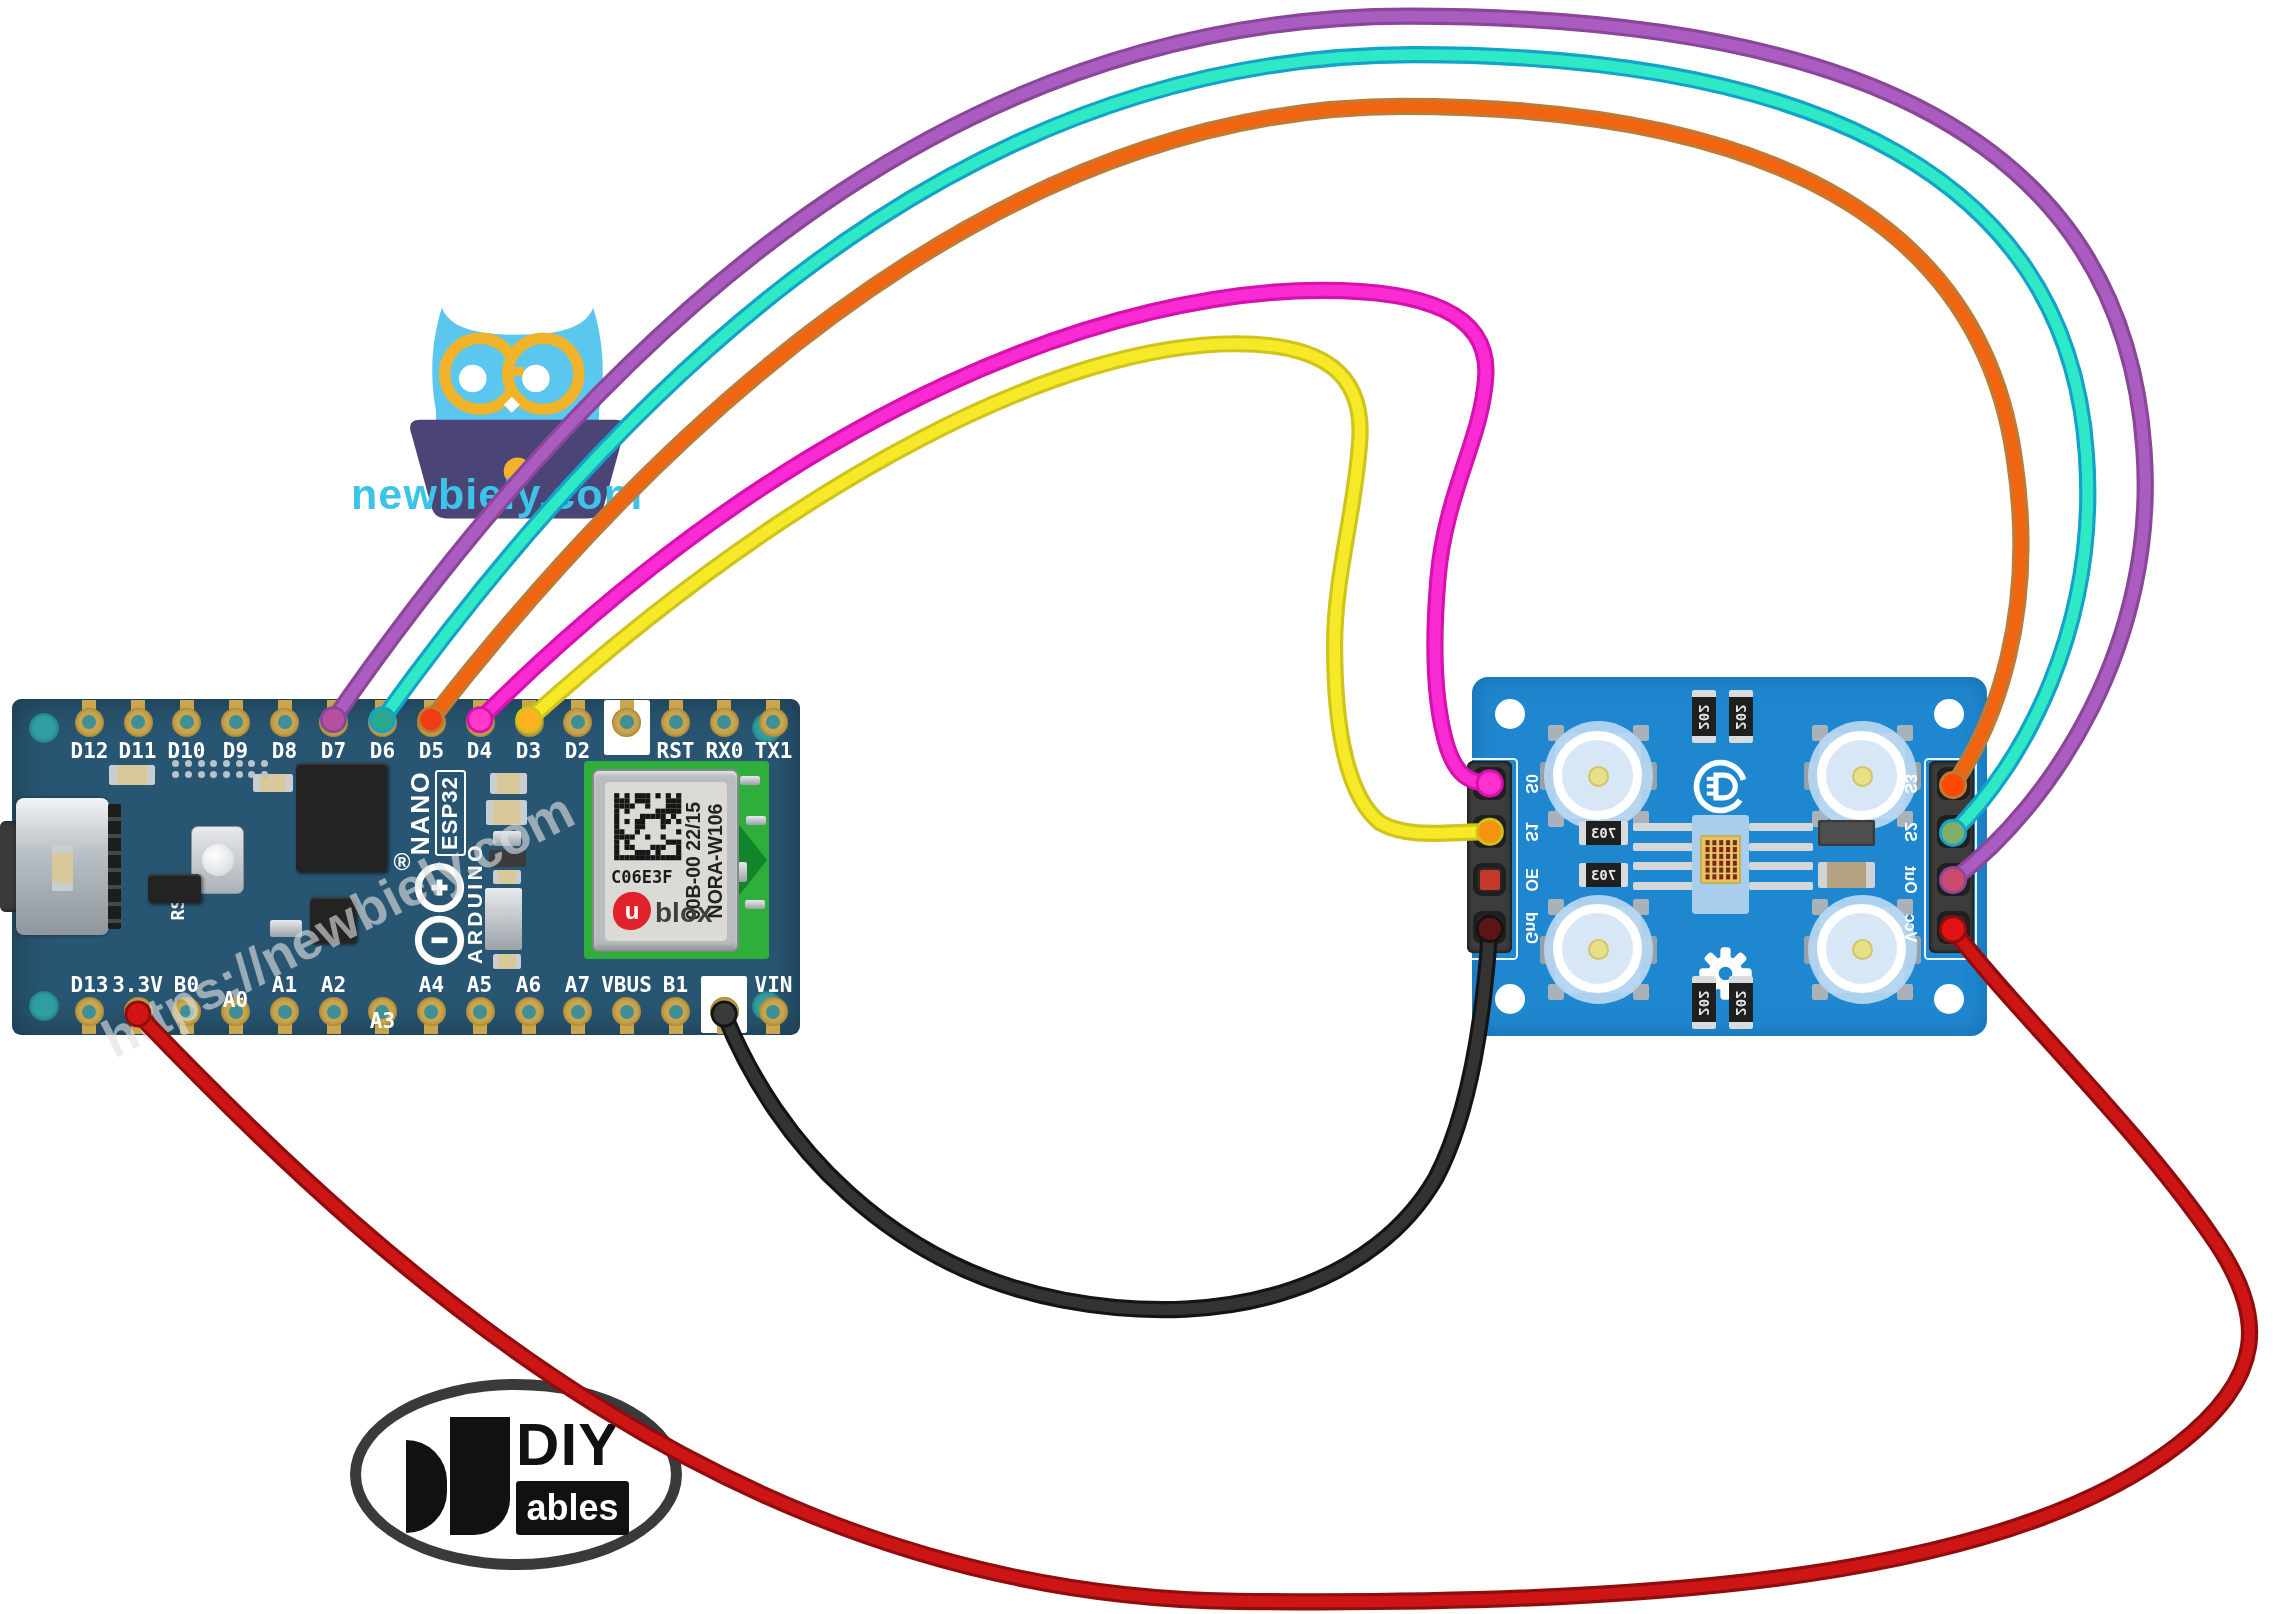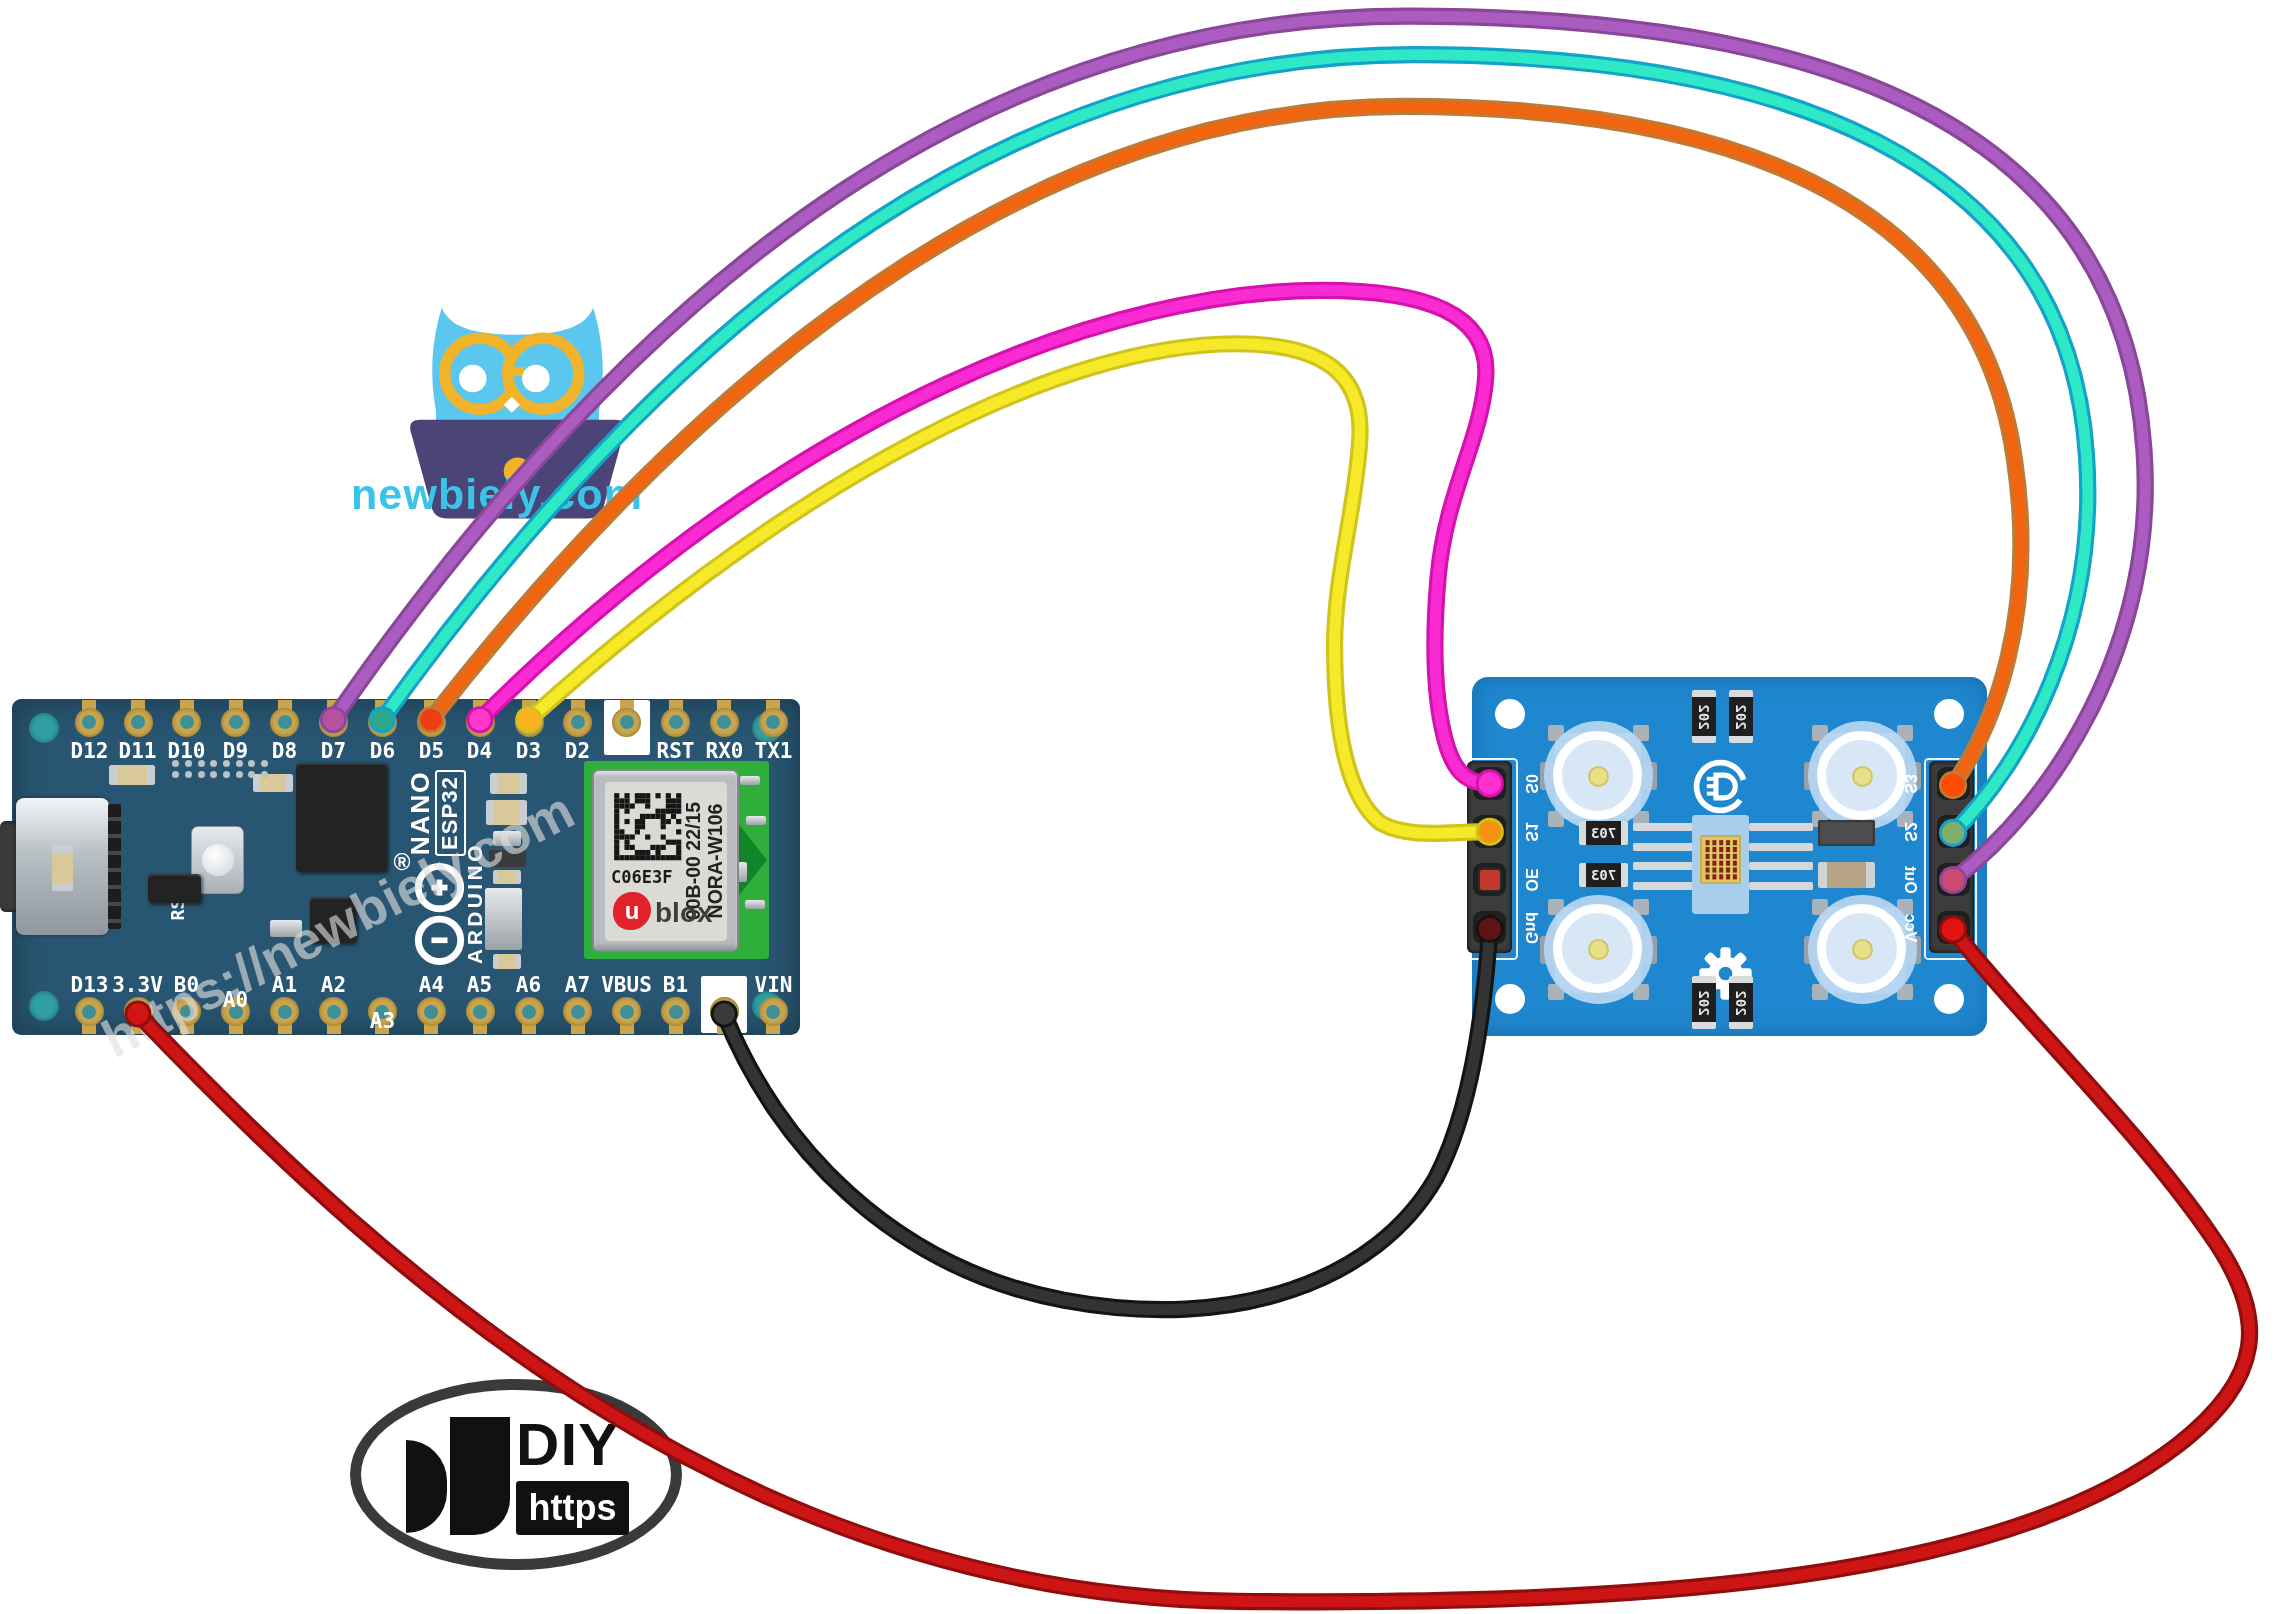--- a/index.html
+++ b/index.html
@@ -131,21 +131,21 @@
     </svg>
     <div class="nb-text">newbiely.com</div>
   </div>
 
   <div>
     <div class="diy-ellipse"></div>
     <div class="diy-mark-a"></div>
     <div class="diy-mark-b"></div>
     <div class="diy-text">DIY</div>
     <div class="diy-ables-box">
-      <span>https</span>
+      <span>ables</span>
     </div>
   </div>
 
   <div class="arduino">
     <div class="corner-pad" style="left:17px;top:14px;"></div>
     <div class="corner-pad" style="left:740px;top:14px;"></div>
     <div class="corner-pad" style="left:17px;top:292px;"></div>
     <div class="corner-pad" style="left:740px;top:292px;"></div>
   </div>
 

